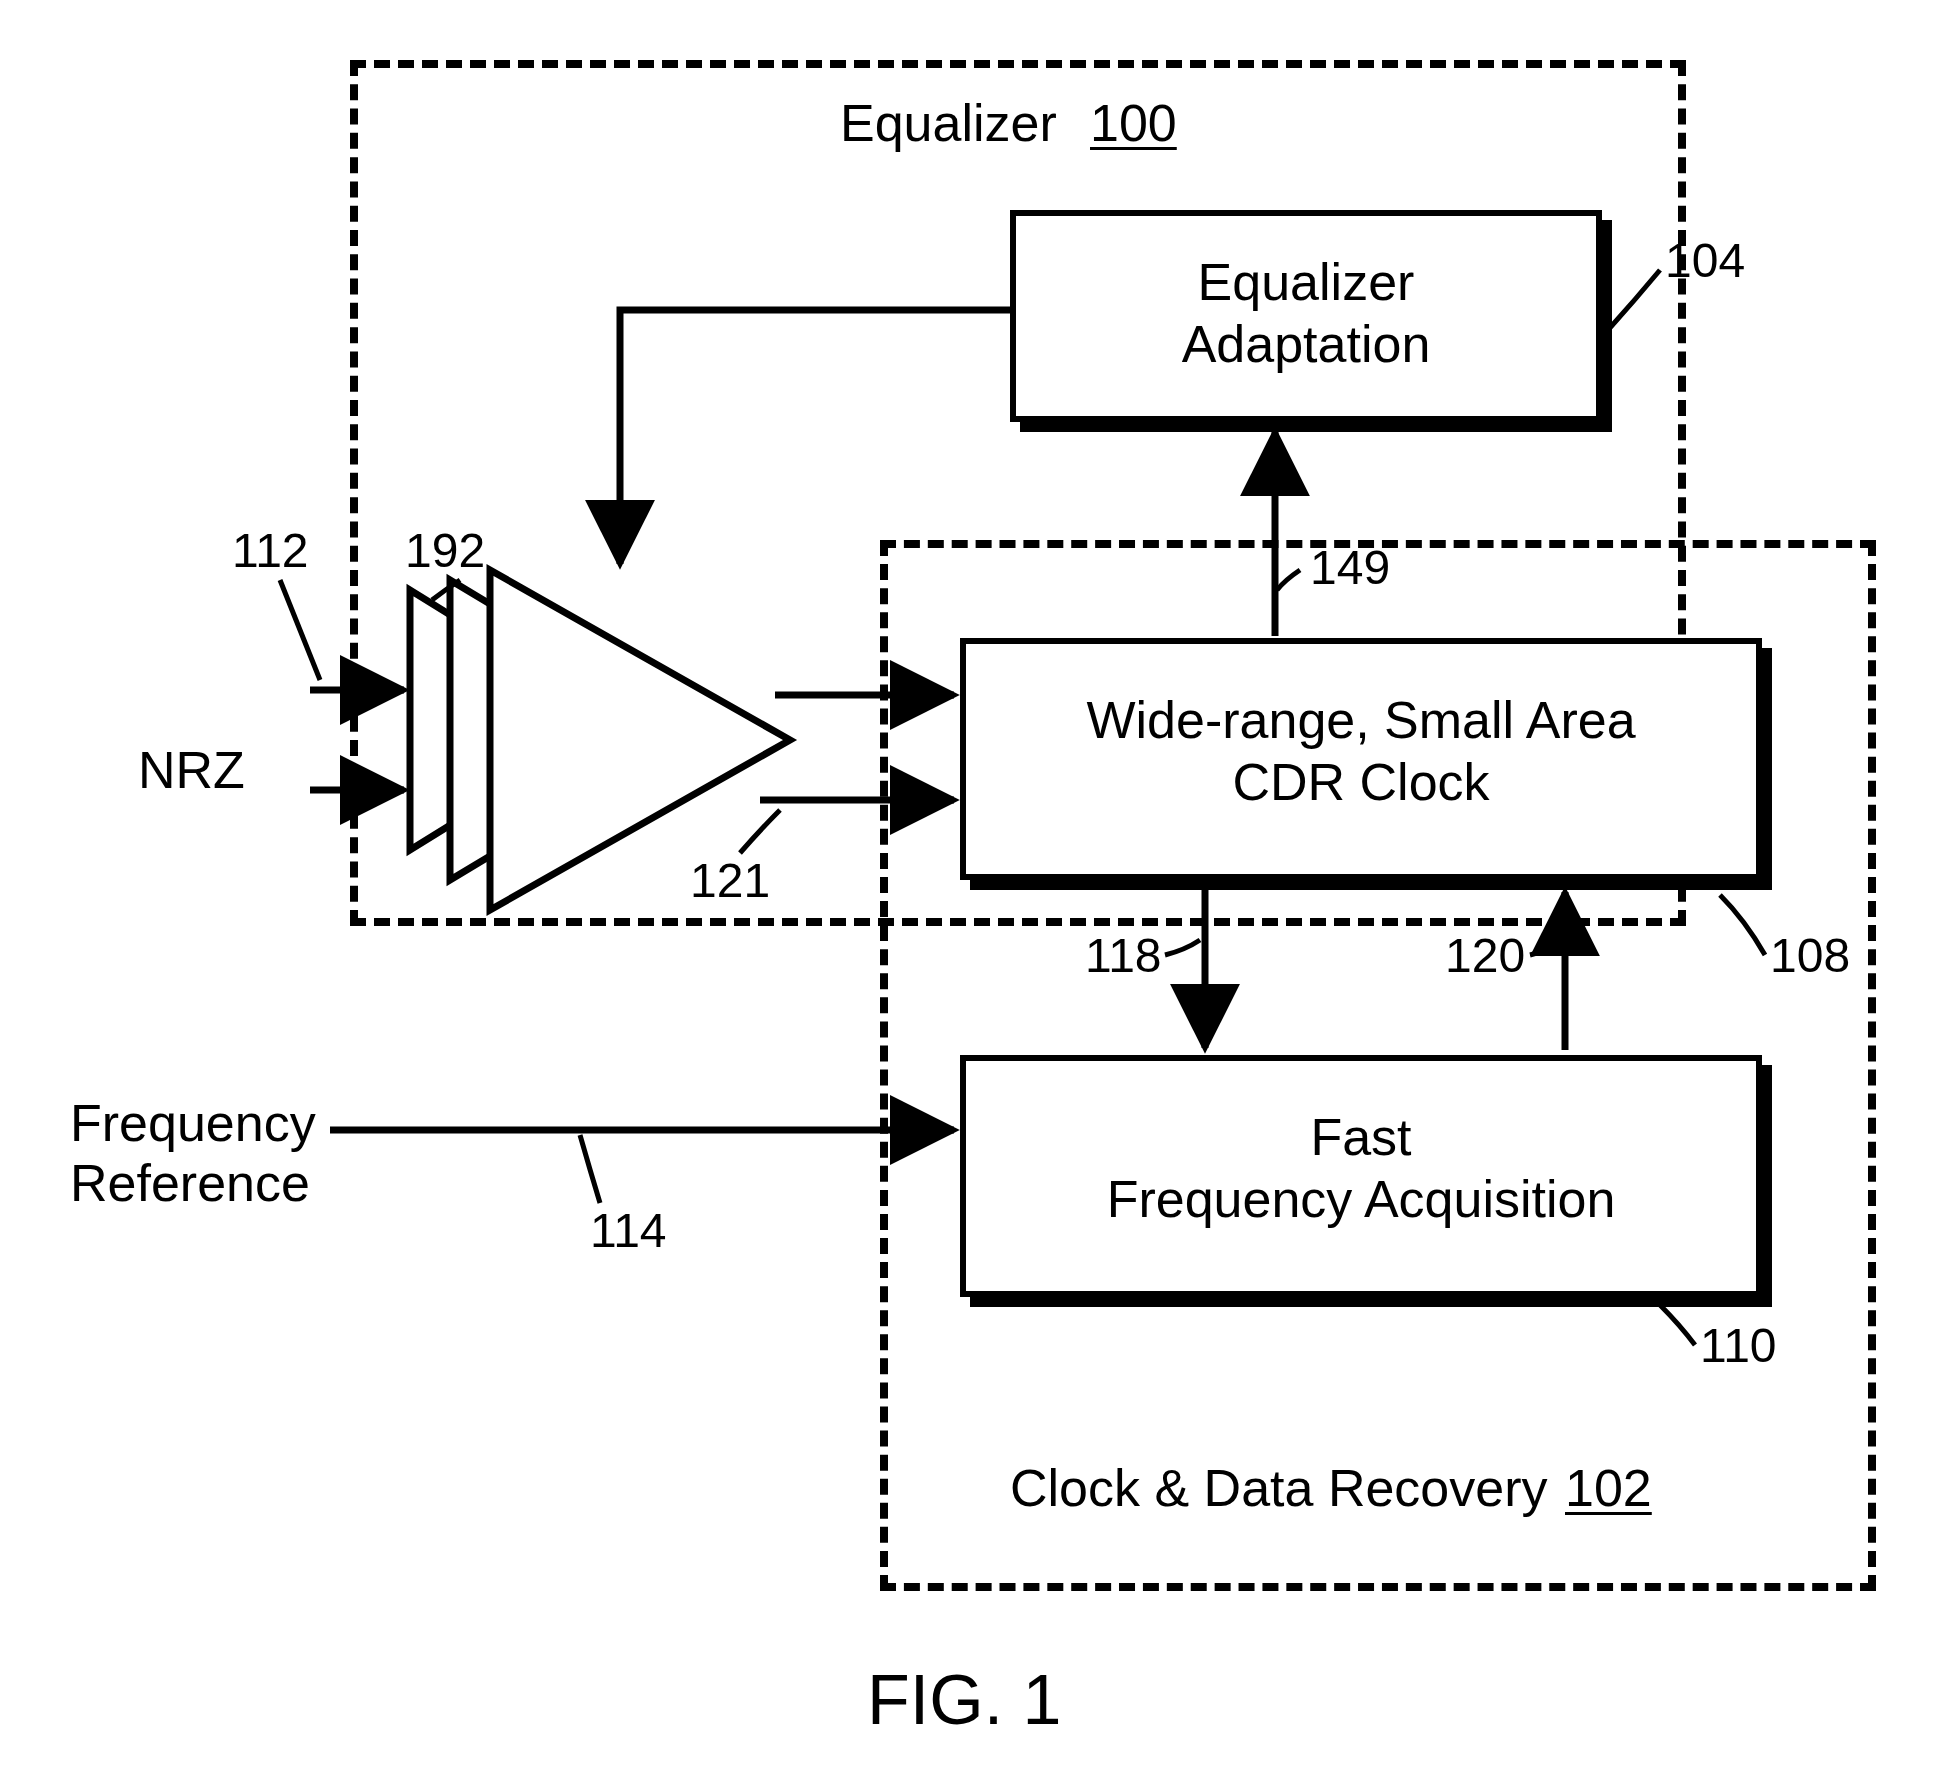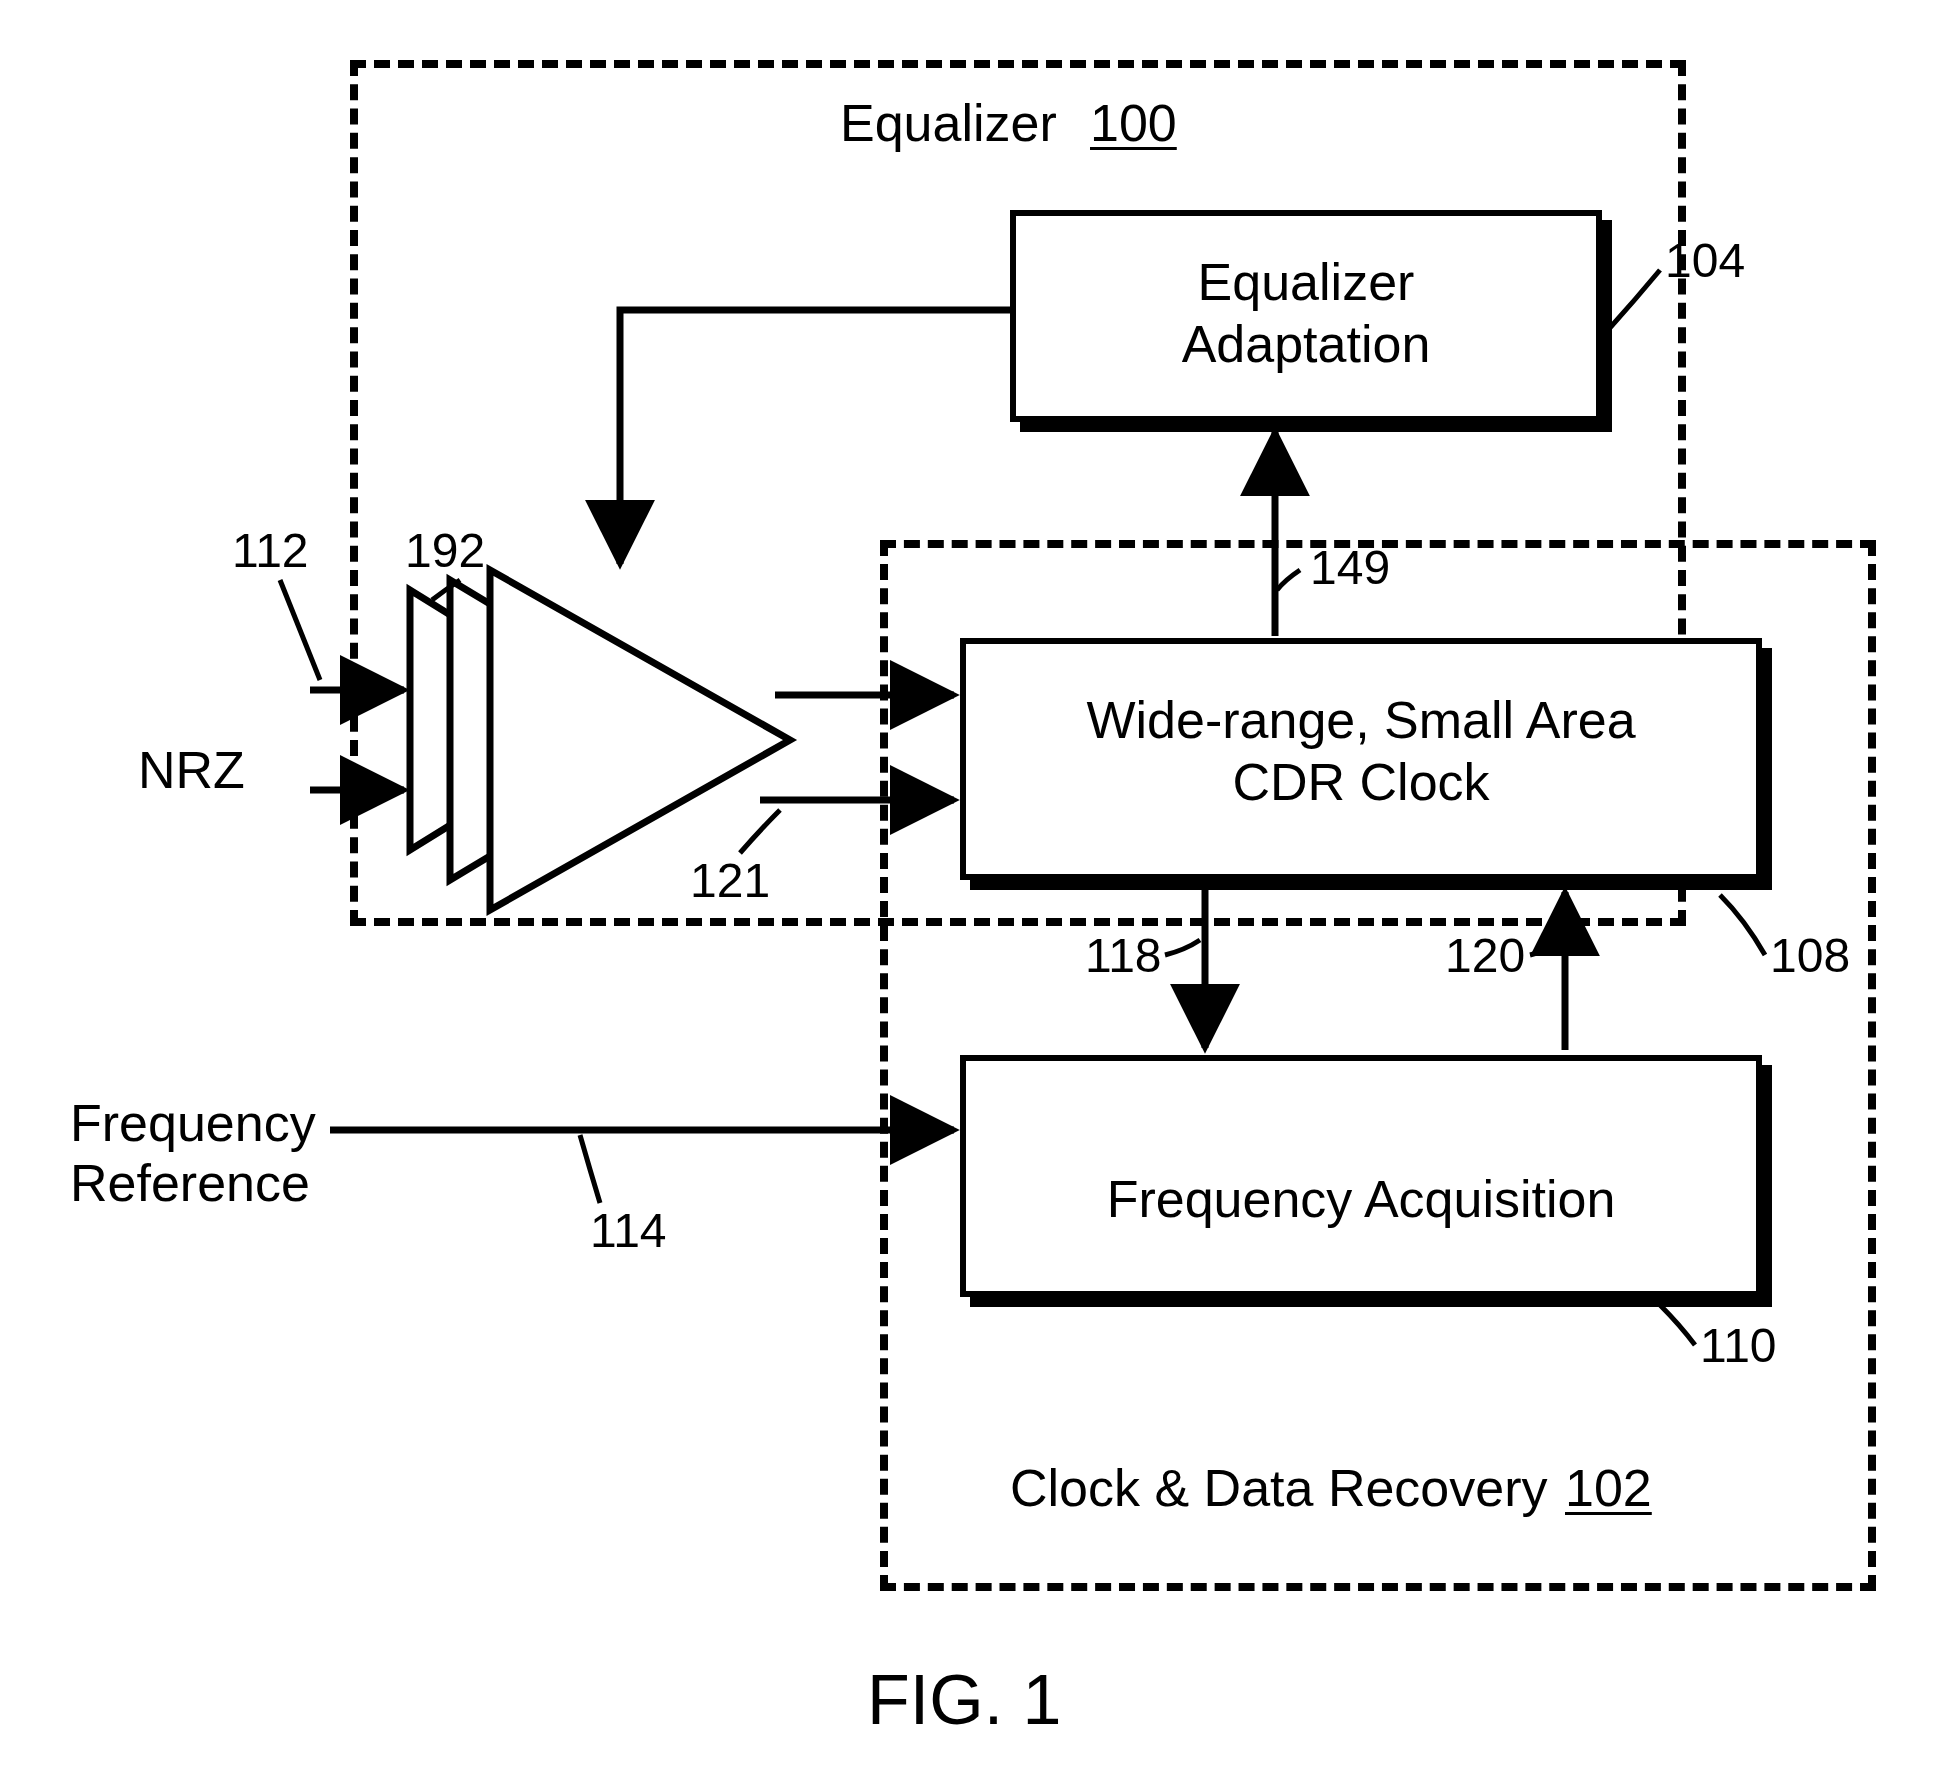--- a/index.html
+++ b/index.html
@@ -87,20 +87,21 @@
 
     <polygon points="490,570 490,910 790,740" fill="#fff" stroke="#000" stroke-width="7"></polygon>
   </svg>
 
   <div class="solid-block" style="left:960px; top:638px; width:790px; height:230px;">
     <div class="text t52 center" style="left:0; right:0; top:48px; text-align:center;">Wide-range, Small Area</div>
     <div class="text t52 center" style="left:0; right:0; top:110px; text-align:center;">CDR Clock</div>
   </div>
 
   <div class="solid-block" style="left:960px; top:1055px; width:790px; height:230px;">
+    <div class="text t52 center" style="left:0; right:0; top:48px; text-align:center;">Fast</div>
     <div class="text t52 center" style="left:0; right:0; top:110px; text-align:center;">Frequency Acquisition</div>
   </div>
 
   <div class="text t48" style="left:1770px; top:930px;">108</div>
 
   <div class="text t48" style="left:1700px; top:1320px;">110</div>
 
   <div class="text t52" style="left:1010px; top:1460px;">Clock &amp; Data Recovery</div>
   <div class="text t52 underline" style="left:1565px; top:1460px;">102</div>
 

